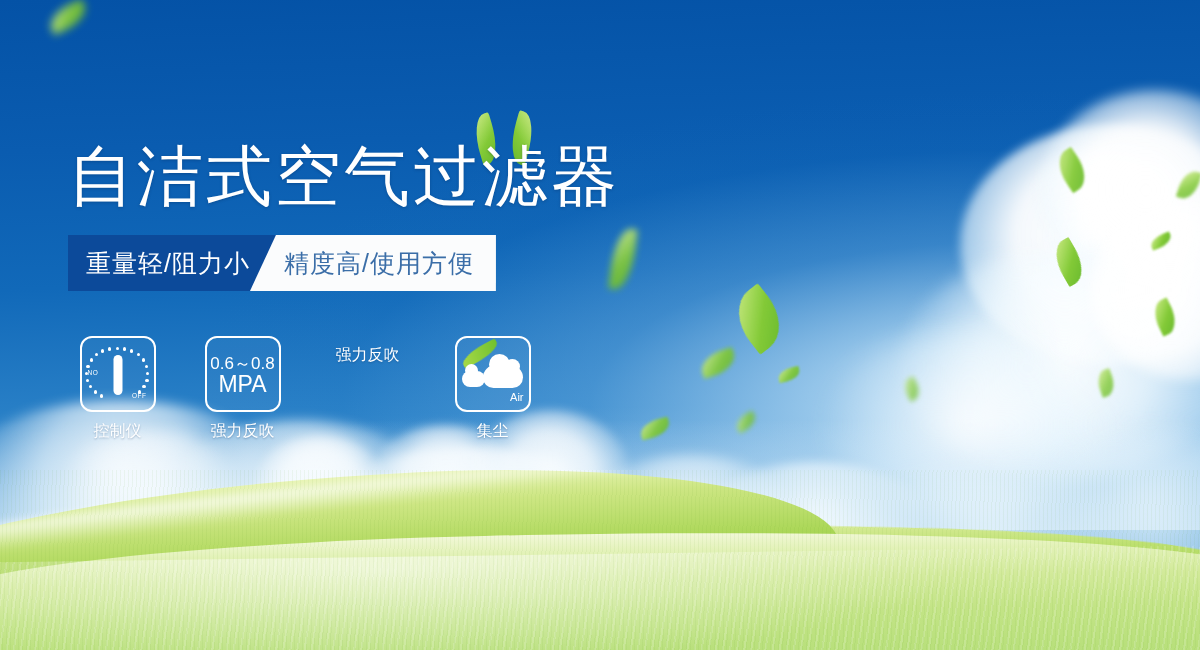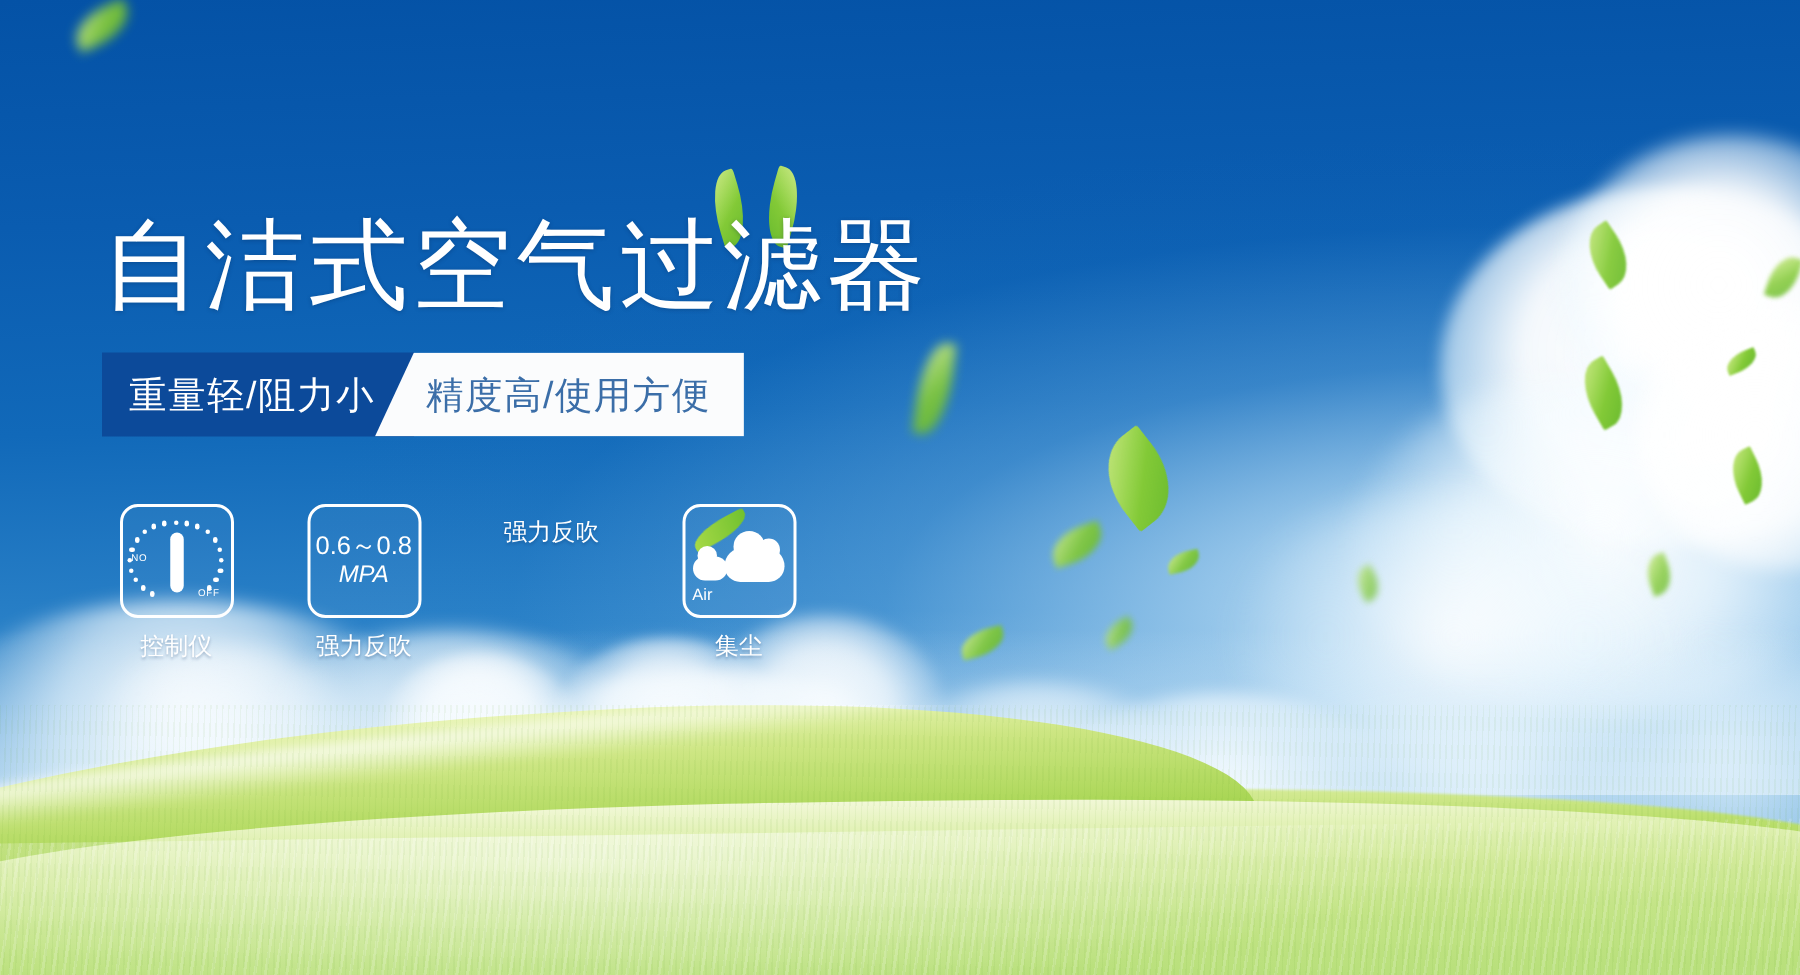--- a/index.html
+++ b/index.html
@@ -146,21 +146,21 @@
   
   .features { position:absolute; left:70px; top:336px; display:flex; gap:30px; }
   .feature { width:95px; display:flex; flex-direction:column; align-items:center; }
   .fbox {
     width:76px; height:76px; border:2px solid #ffffff; border-radius:12px;
     display:flex; flex-direction:column; align-items:center; justify-content:center;
     color:#ffffff; position:relative; overflow:visible;
     background:rgba(255,255,255,0.045);
   }
   .fbox .l1 { font-size:17px; line-height:20px; letter-spacing:0; white-space:nowrap; }
-  .fbox .l2 { font-size:16px; line-height:20px; letter-spacing:0; white-space:nowrap;font-style:italic; }
+  .fbox .l2 { font-size:23px; line-height:20px; letter-spacing:0; white-space:nowrap; }
   .flabel { margin-top:9px; font-size:16px; color:#ffffff; white-space:nowrap;
             text-shadow:0 1px 2px rgba(0,40,90,0.3); }
 
   
   .dial { position:relative; width:62px; height:58px; }
   .dial .dot { position:absolute; width:3.4px; height:3.4px; background:#fff; border-radius:50%; }
   .dial .bar { position:absolute; left:50%; top:10px; transform:translateX(-50%);
                width:9px; height:40px; background:#fff; border-radius:5px; }
   .dial .no  { position:absolute; left:1px; top:24px; font-size:6.5px; letter-spacing:.5px; }
   .dial .off { position:absolute; right:2px; bottom:4px; font-size:6.5px; letter-spacing:.5px; }
@@ -179,21 +179,21 @@
   .airico .cbig { position:absolute; right:1px; bottom:12px; width:40px; height:23px;
         background:#fff; border-radius:13px 13px 11px 11px; }
   .airico .cbig::before { content:""; position:absolute; left:6px; top:-11px; width:21px; height:21px;
         background:#fff; border-radius:50%; }
   .airico .cbig::after  { content:""; position:absolute; right:3px; top:-6px; width:15px; height:15px;
         background:#fff; border-radius:50%; }
   .airico .csml { position:absolute; left:0px; bottom:13px; width:23px; height:16px;
         background:#fff; border-radius:9px; }
   .airico .csml::before { content:""; position:absolute; left:3px; top:-7px; width:13px; height:13px;
         background:#fff; border-radius:50%; }
-  .airico .airtxt { position:absolute; left:0; right:0; bottom:-3px; text-align:left;
+  .airico .airtxt { position:absolute; left:0; right:0; bottom:-3px; text-align:right;
         font-size:11px; color:#fff; }
 
   
   .horizon-haze { position:absolute; left:0; right:0; top:420px; height:110px;
         background:linear-gradient(180deg, rgba(222,240,252,0) 0%, rgba(228,243,253,0.35) 55%, rgba(236,247,254,0.55) 100%);
         pointer-events:none; }
 </style>
 </head>
 <body>
 

